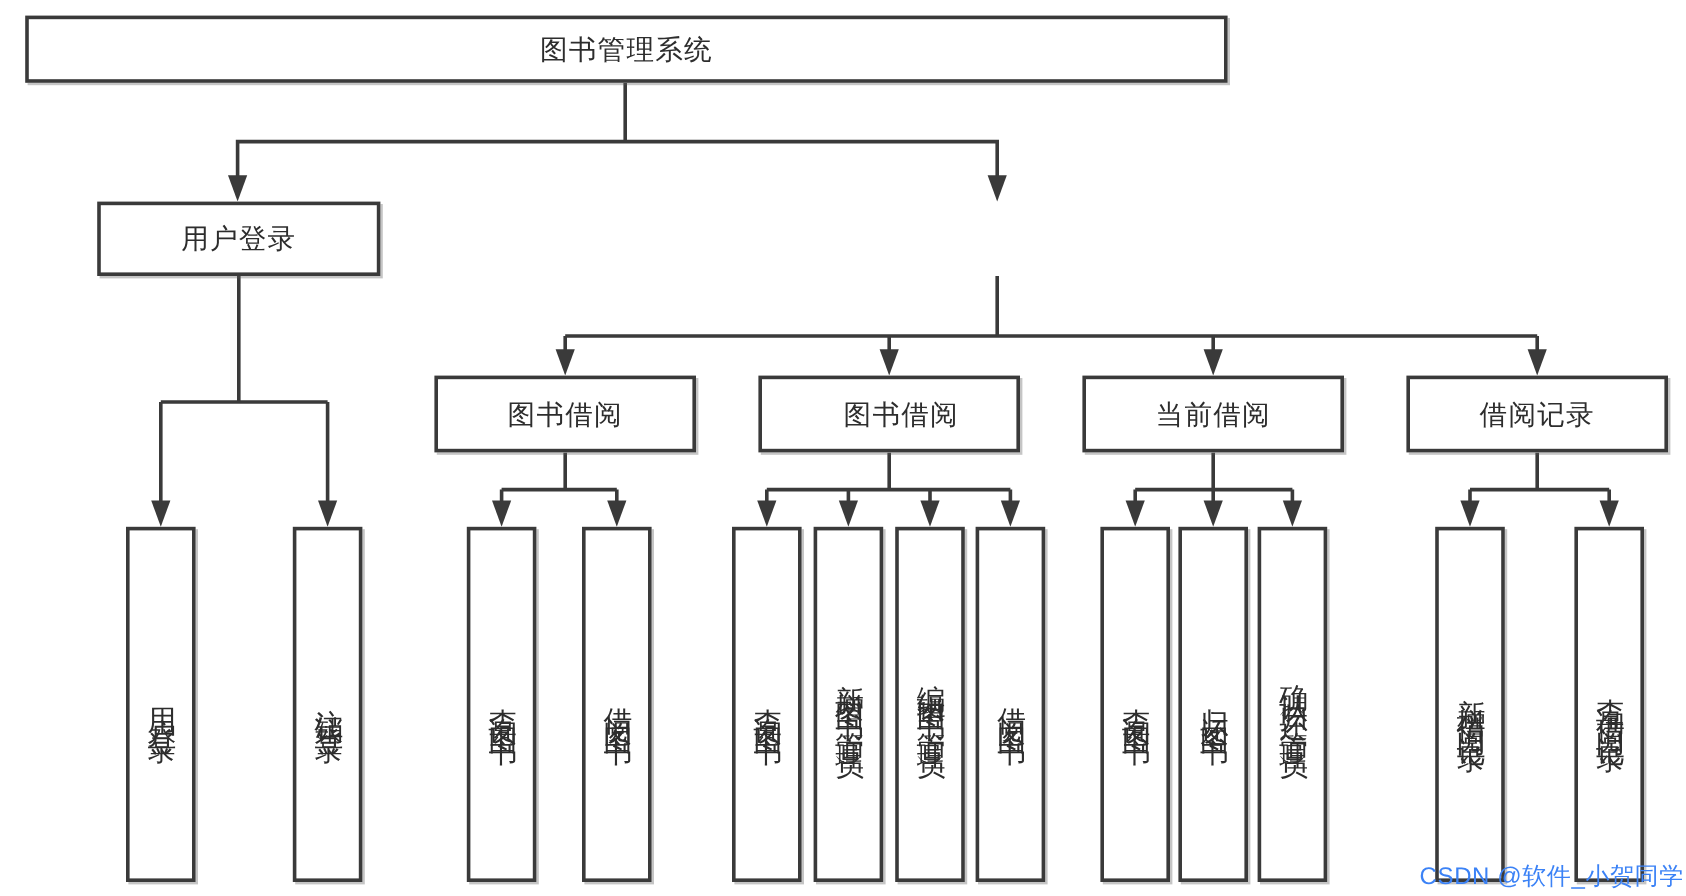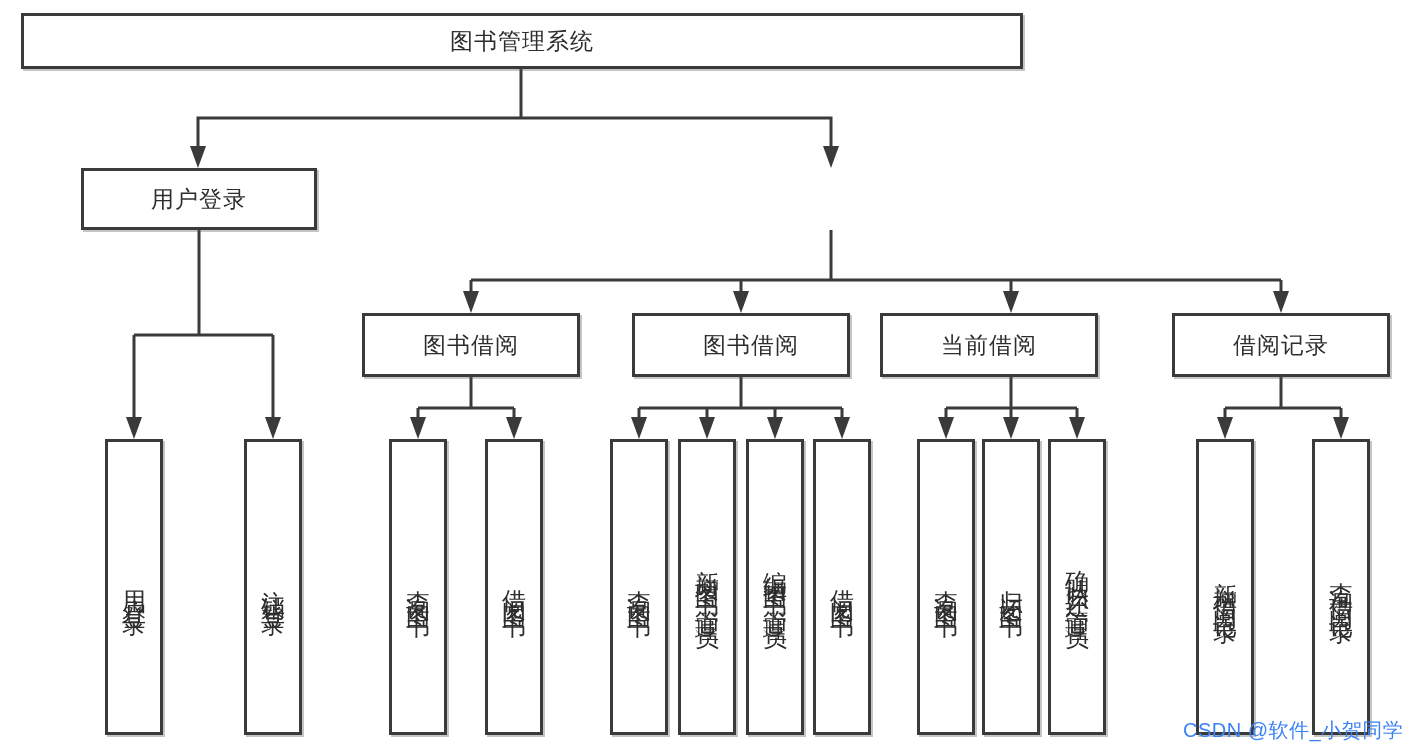--- a/index.html
+++ b/index.html
@@ -44,21 +44,21 @@
   
   .n-root  { left: 21px;  top: 13px;  width: 1002px; height: 56px; }
   
   .n-l2    { top: 168px; width: 236px; height: 62px; }
   .n-l2a   { left: 81px; }
   .n-l2b   { left: 712px; }
   
   .n-l3    { top: 313px; width: 218px; height: 64px; }
   .n-l3a   { left: 362px; }
   .n-l3b   { left: 632px; padding-left: 20px; }
-  .n-l3c   { left: 880px; text-align: right; }
+  .n-l3c   { left: 902px; text-align: right; }
   .n-l3d   { left: 1172px; }
   
   .x134  { left: 105px; }  .x273  { left: 244px; }
   .x418  { left: 389px; }  .x514  { left: 485px; }
   .x639  { left: 610px; }  .x707  { left: 678px; }
   .x775  { left: 746px; }  .x842  { left: 813px; }
   .x946  { left: 917px; }  .x1011 { left: 982px; }
   .x1077 { left: 1048px; }
   .x1225 { left: 1196px; } .x1341 { left: 1312px; }
 

